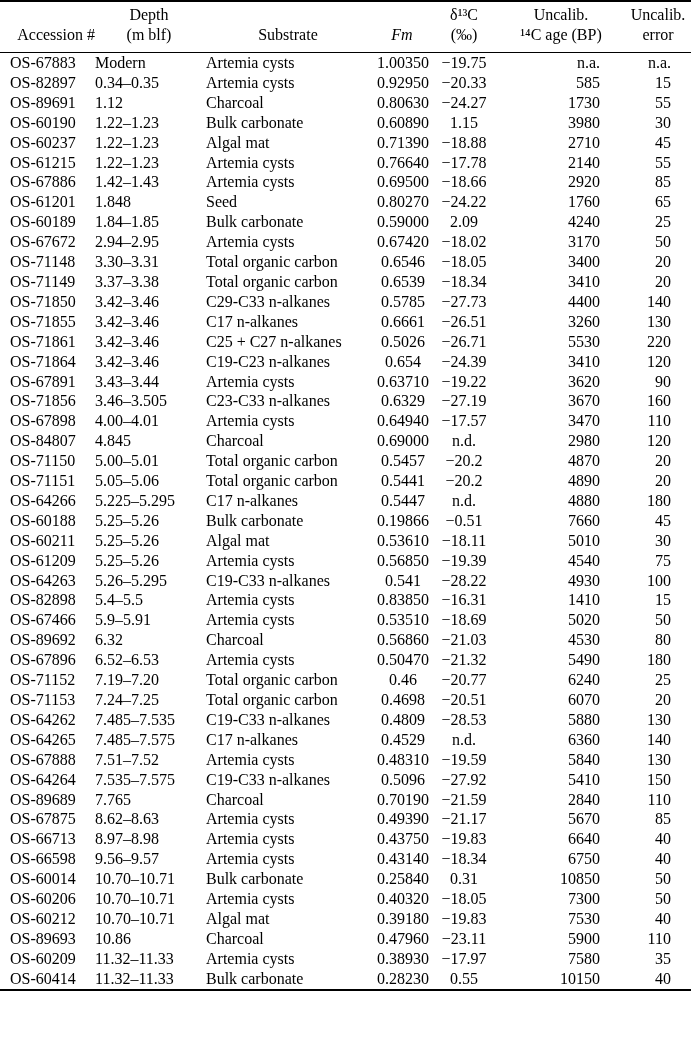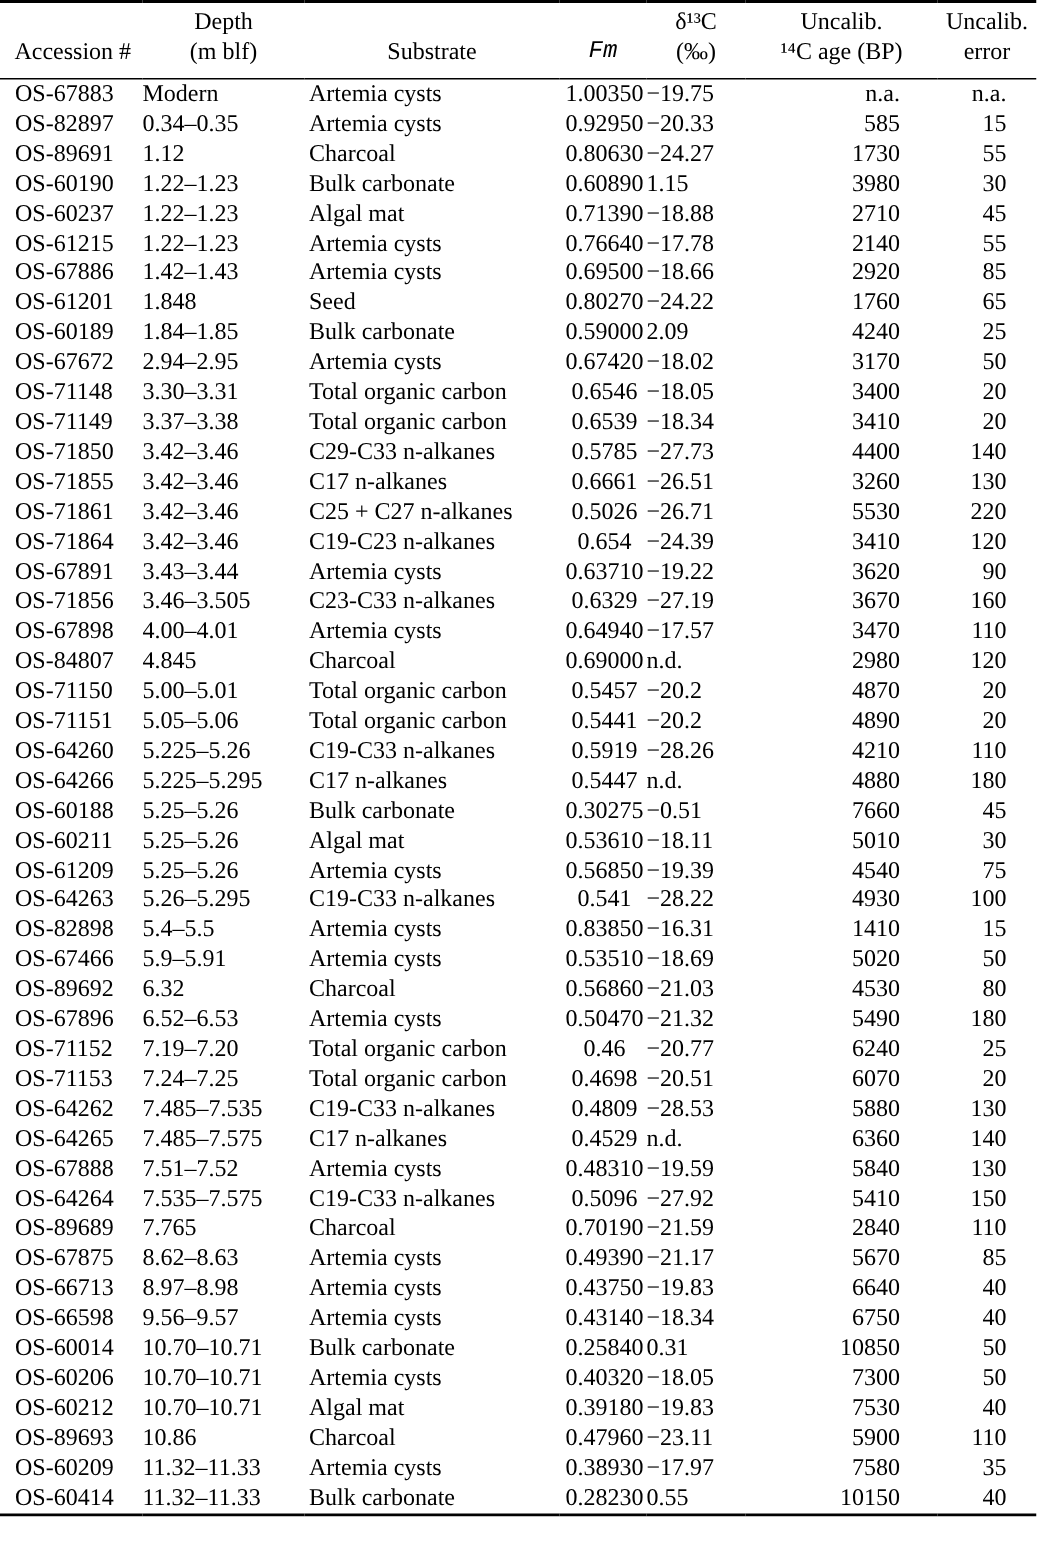--- a/index.html
+++ b/index.html
@@ -27,33 +27,33 @@
     padding: 3px 0 8px 0;
     border-bottom: 1px solid #000;
     white-space: nowrap;
     overflow: hidden;
     margin-top: 19px;
   }
   thead th .hline {
     line-height: 19.5px;
     text-align: center;
   }
-  thead th.col-accession .hline { text-align: center; padding-left: 2px; }
-  thead th.col-fm .hline { font-style: italic; font-family: Liberation Mono, monospace; }
+  thead th.col-accession .hline { text-align: right; padding-left: 2px; }
+  thead th.col-fm .hline { font-style: italic; }
   tbody td {
     line-height: 19.9px;
     padding: 0;
     white-space: nowrap;
     overflow: hidden;
   }
   td.col-accession { text-align: left; padding-left: 10px; }
   td.col-depth     { text-align: left; }
   td.col-substrate { text-align: left; padding-left: 3px; }
   td.col-fm        { text-align: center; padding-left: 2px; }
-  td.col-d13c      { }
+  td.col-d13c      { text-align: center; }
   td.col-age       { text-align: right; padding-right: 25px; }
   td.col-error     { text-align: right; padding-right: 20px; }
 </style>
 </head>
 <body>
 
 <div class="page">
   <table class="data-table">
     <colgroup>
       <col style="width:95px">
@@ -286,42 +286,33 @@
         <tr>
           <td class="col-accession">OS-71151</td>
           <td class="col-depth">5.05–5.06</td>
           <td class="col-substrate">Total organic carbon</td>
           <td class="col-fm">0.5441</td>
           <td class="col-d13c">−20.2</td>
           <td class="col-age">4890</td>
           <td class="col-error">20</td>
         </tr>
         <tr>
-          <td class="col-accession">OS-64260</td>
-          <td class="col-depth">5.225–5.26</td>
-          <td class="col-substrate">C19-C33 n-alkanes</td>
-          <td class="col-fm">0.5919</td>
-          <td class="col-d13c">−28.26</td>
-          <td class="col-age">4210</td>
-          <td class="col-error">110</td>
-        </tr>
-        <tr>
           <td class="col-accession">OS-64266</td>
           <td class="col-depth">5.225–5.295</td>
           <td class="col-substrate">C17 n-alkanes</td>
           <td class="col-fm">0.5447</td>
           <td class="col-d13c">n.d.</td>
           <td class="col-age">4880</td>
           <td class="col-error">180</td>
         </tr>
         <tr>
           <td class="col-accession">OS-60188</td>
           <td class="col-depth">5.25–5.26</td>
           <td class="col-substrate">Bulk carbonate</td>
-          <td class="col-fm">0.30275</td>
+          <td class="col-fm">0.19866</td>
           <td class="col-d13c">−0.51</td>
           <td class="col-age">7660</td>
           <td class="col-error">45</td>
         </tr>
         <tr>
           <td class="col-accession">OS-60211</td>
           <td class="col-depth">5.25–5.26</td>
           <td class="col-substrate">Algal mat</td>
           <td class="col-fm">0.53610</td>
           <td class="col-d13c">−18.11</td>

